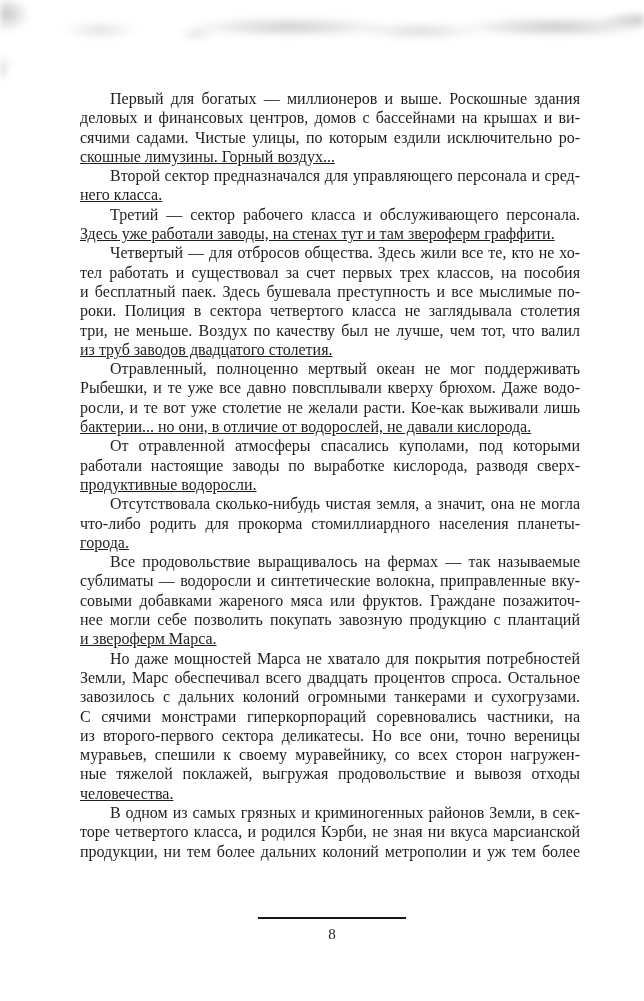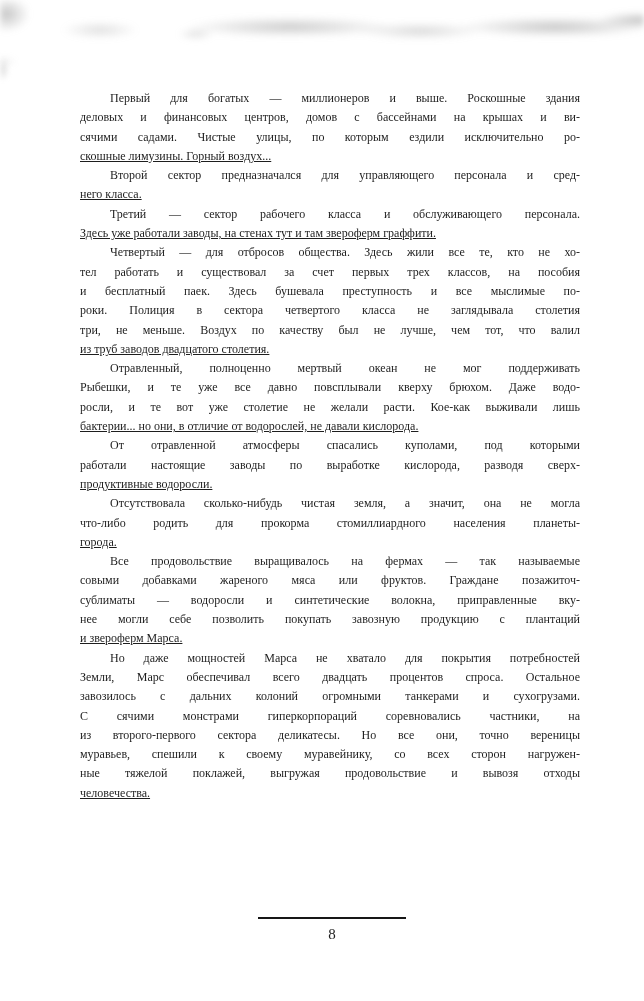--- a/index.html
+++ b/index.html
@@ -32,21 +32,21 @@
   }
   .noise-left{
     position:absolute;top:50px;left:0;width:14px;height:40px;
     pointer-events:none;
     background:radial-gradient(ellipse 10px 16px at 3px 20px, rgba(160,160,160,.30), transparent 70%);
     filter:blur(2px);
   }
   .text-block{
     position:absolute;
     left:80px;top:89px;width:500px;
-    font-size:12px;
+    font-size:16px;
   }
   .para{margin:0;padding:0;}
   .line{
     display:block;
     height:19.3px;
     line-height:19.3px;
     white-space:nowrap;
     text-align:justify;
     text-align-last:justify;
   }
@@ -111,34 +111,39 @@
         <span class="line">работали настоящие заводы по выработке кислорода, разводя сверх-</span>
         <span class="line parend">продуктивные водоросли.</span>
       </p>
       <p class="para">
         <span class="line">Отсутствовала сколько-нибудь чистая земля, а значит, она не могла</span>
         <span class="line">что-либо родить для прокорма стомиллиардного населения планеты-</span>
         <span class="line parend">города.</span>
       </p>
       <p class="para">
         <span class="line">Все продовольствие выращивалось на фермах — так называемые</span>
+        <span class="line">сублиматы — водоросли и синтетические волокна, приправленные вку-</span>
         <span class="line">совыми добавками жареного мяса или фруктов. Граждане позажиточ-</span>
-        <span class="line">сублиматы — водоросли и синтетические волокна, приправленные вку-</span>
         <span class="line">нее могли себе позволить покупать завозную продукцию с плантаций</span>
         <span class="line parend">и звероферм Марса.</span>
       </p>
       <p class="para">
         <span class="line">Но даже мощностей Марса не хватало для покрытия потребностей</span>
         <span class="line">Земли, Марс обеспечивал всего двадцать процентов спроса. Остальное</span>
         <span class="line">завозилось с дальних колоний огромными танкерами и сухогрузами.</span>
         <span class="line">С сячими монстрами гиперкорпораций соревновались частники, на</span>
         <span class="line">из второго-первого сектора деликатесы. Но все они, точно вереницы</span>
         <span class="line">муравьев, спешили к своему муравейнику, со всех сторон нагружен-</span>
         <span class="line">ные тяжелой поклажей, выгружая продовольствие и вывозя отходы</span>
         <span class="line parend">человечества.</span>
       </p>
+      <p class="para">
+        <span class="line">В одном из самых грязных и криминогенных районов Земли, в сек-</span>
+        <span class="line">торе четвертого класса, и родился Кэрби, не зная ни вкуса марсианской</span>
+        <span class="line">продукции, ни тем более дальних колоний метрополии и уж тем более</span>
+      </p>
     </div>
 
   <div class="footer">
     <div class="footer-rule"></div>
     <div class="page-number">8</div>
   </div>
 </div>
 
 </body></html>

